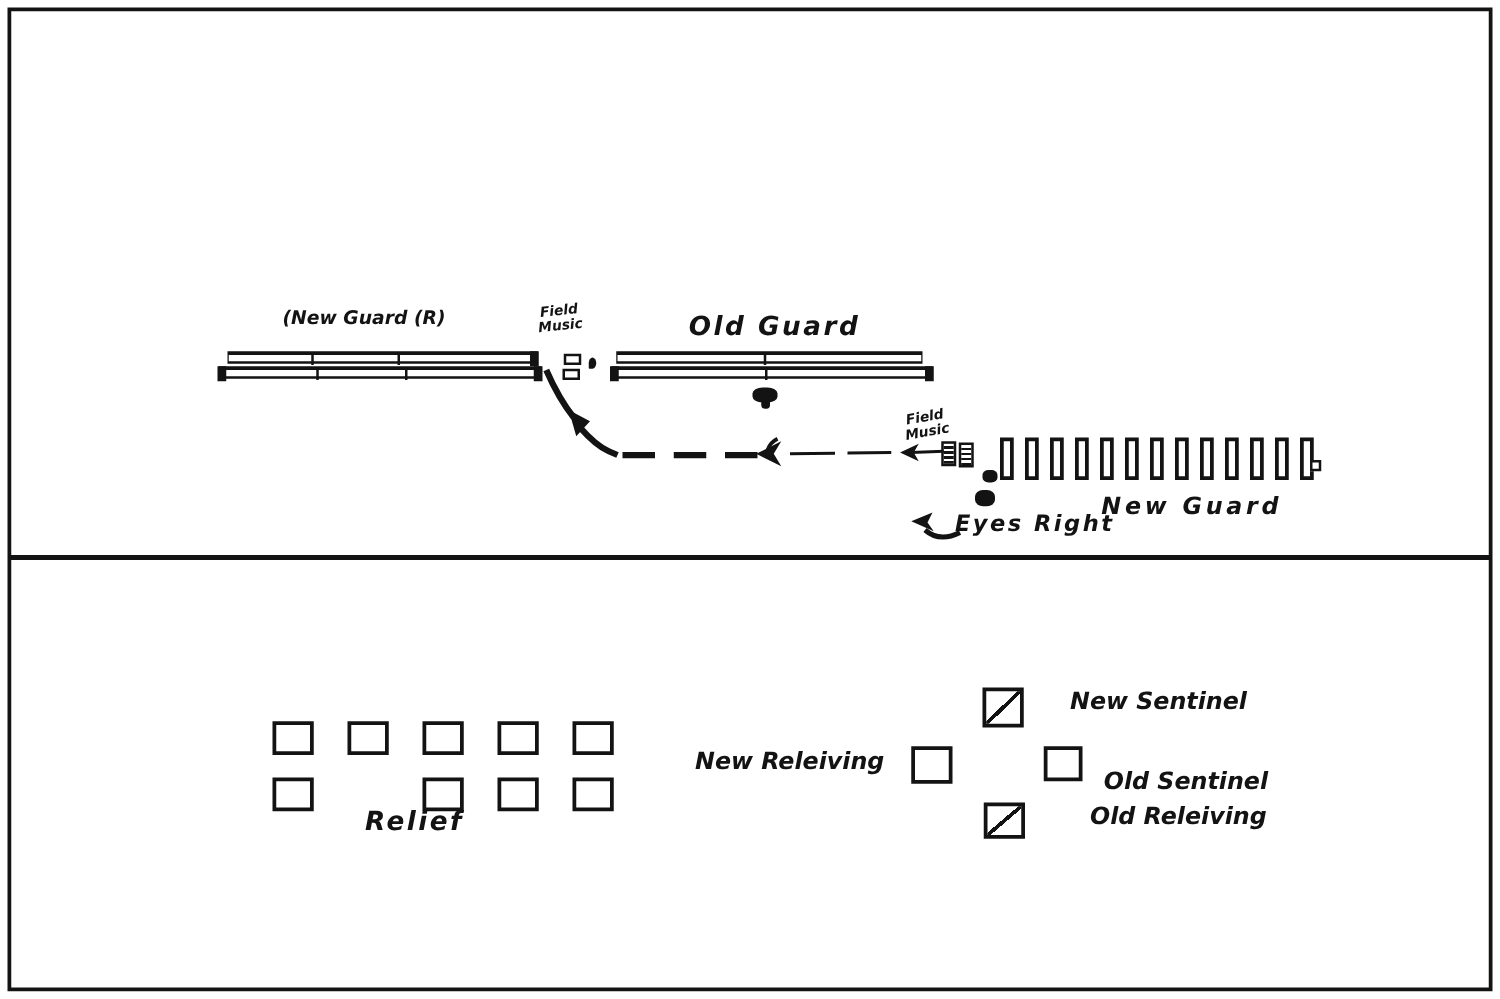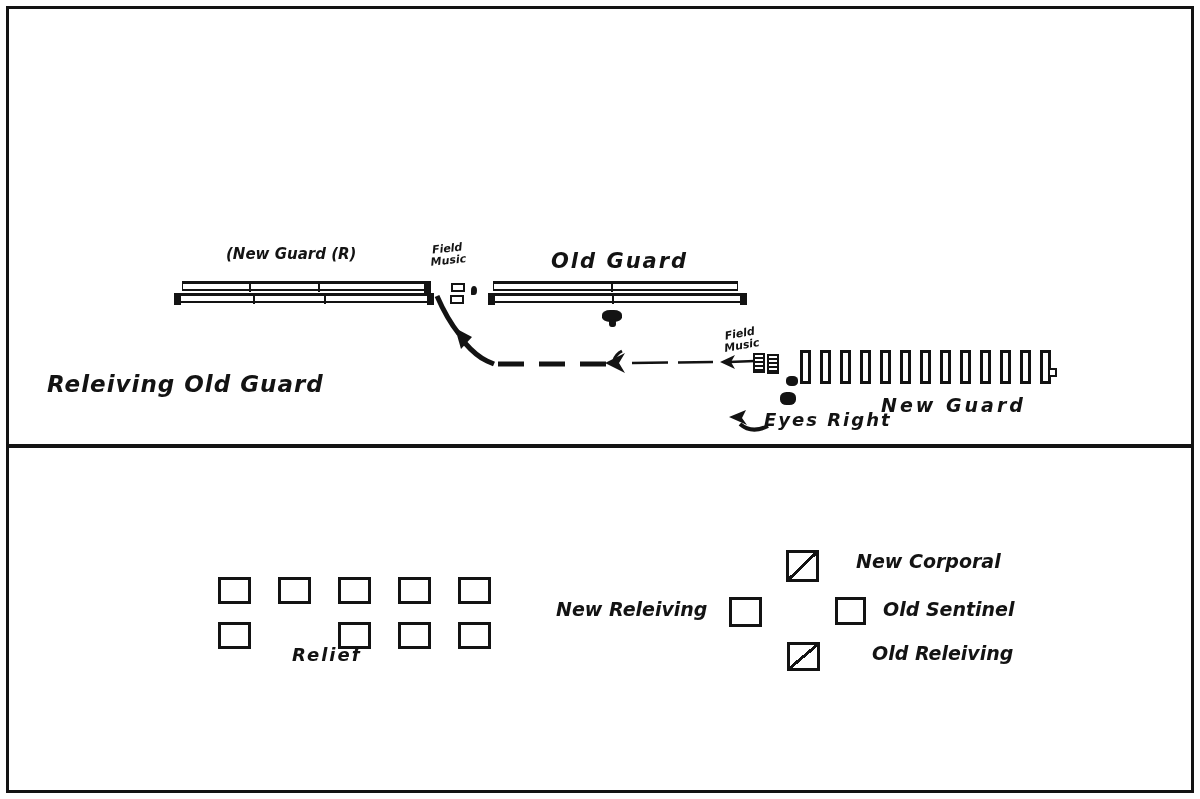--- a/index.html
+++ b/index.html
@@ -25,21 +25,21 @@
   .panel-bottom { top:448px; height:344px; }
 
   .hand {
     position:absolute; font-style:italic; font-weight:bold;
     color:var(--ink); white-space:nowrap; line-height:1.05;
   }
   .t-title   { font-size:23px; letter-spacing:1px; }
   .t-med     { font-size:21px; }
   .t-label   { font-size:15px; }
   .t-small   { font-size:11px; text-align:center; }
-  .t-big     { font-size:18px; letter-spacing:2px; }
+  .t-big     { font-size:21px; letter-spacing:2px; }
   .t-station { font-size:19px; }
 
   
   .rank-bar {
     position:absolute; height:10px; background:#fefefe;
     border-top:3px solid var(--ink); border-bottom:2px solid var(--ink);
     border-left:1px solid var(--ink); border-right:1px solid var(--ink);
   }
   .rank-bar .tick {
     position:absolute; top:-2px; width:2px; height:10px; background:var(--ink);
@@ -86,21 +86,20 @@
 </style>
 </head>
 <body>
 
 <div class="page">
   <div class="frame"></div>
   <div class="divider"></div>
 
   <div class="panel panel-top">
 
-    <div class="hand t-title" style="left:40px; top:365px;">Releiving Old Guard</div>
 
     <div class="hand t-label" style="left:219px; top:240px;">(New Guard (R)</div>
 
     <div class="rank-bar" style="left:175px; top:274px; width:248px;">
       <div class="tick" style="left:27%;"></div>
       <div class="tick" style="left:55%;"></div>
       <div class="cap cap-r"></div>
     </div>
     <div class="rank-bar" style="left:168px; top:286px; width:258px;">
       <div class="tick" style="left:30%;"></div>
@@ -186,24 +185,24 @@
           <div class="sq"></div>
           <div class="sq" style="visibility: hidden;"></div>
           <div class="sq"></div>
           <div class="sq"></div>
           <div class="sq"></div>
         </div>
       </div>
     <div class="hand t-big" style="left:285px; top:198px;">Relief</div>
 
     <div class="station-sq diag" style="left:779px; top:102px; height:32px;"></div>
-    <div class="hand t-station" style="left:849px; top:104px;">New Corporal</div>
+    <div class="hand t-station" style="left:849px; top:104px;">New Sentinel</div>
 
     <div class="hand t-station" style="left:549px; top:152px;">New Releiving</div>
     <div class="station-sq" style="left:722px; top:149px;"></div>
 
     <div class="station-sq" style="left:828px; top:149px; width:31px; height:28px;"></div>
-    <div class="hand t-station" style="left:876px; top:152px;">Old Sentinel</div>
+    <div class="hand t-station" style="left:876px; top:168px;">Old Sentinel</div>
 
     <div class="station-sq diag" style="left:780px; top:194px; height:29px;"></div>
     <div class="hand t-station" style="left:865px; top:196px;">Old Releiving</div>
   </div>
 </div>
 
 </body></html>

